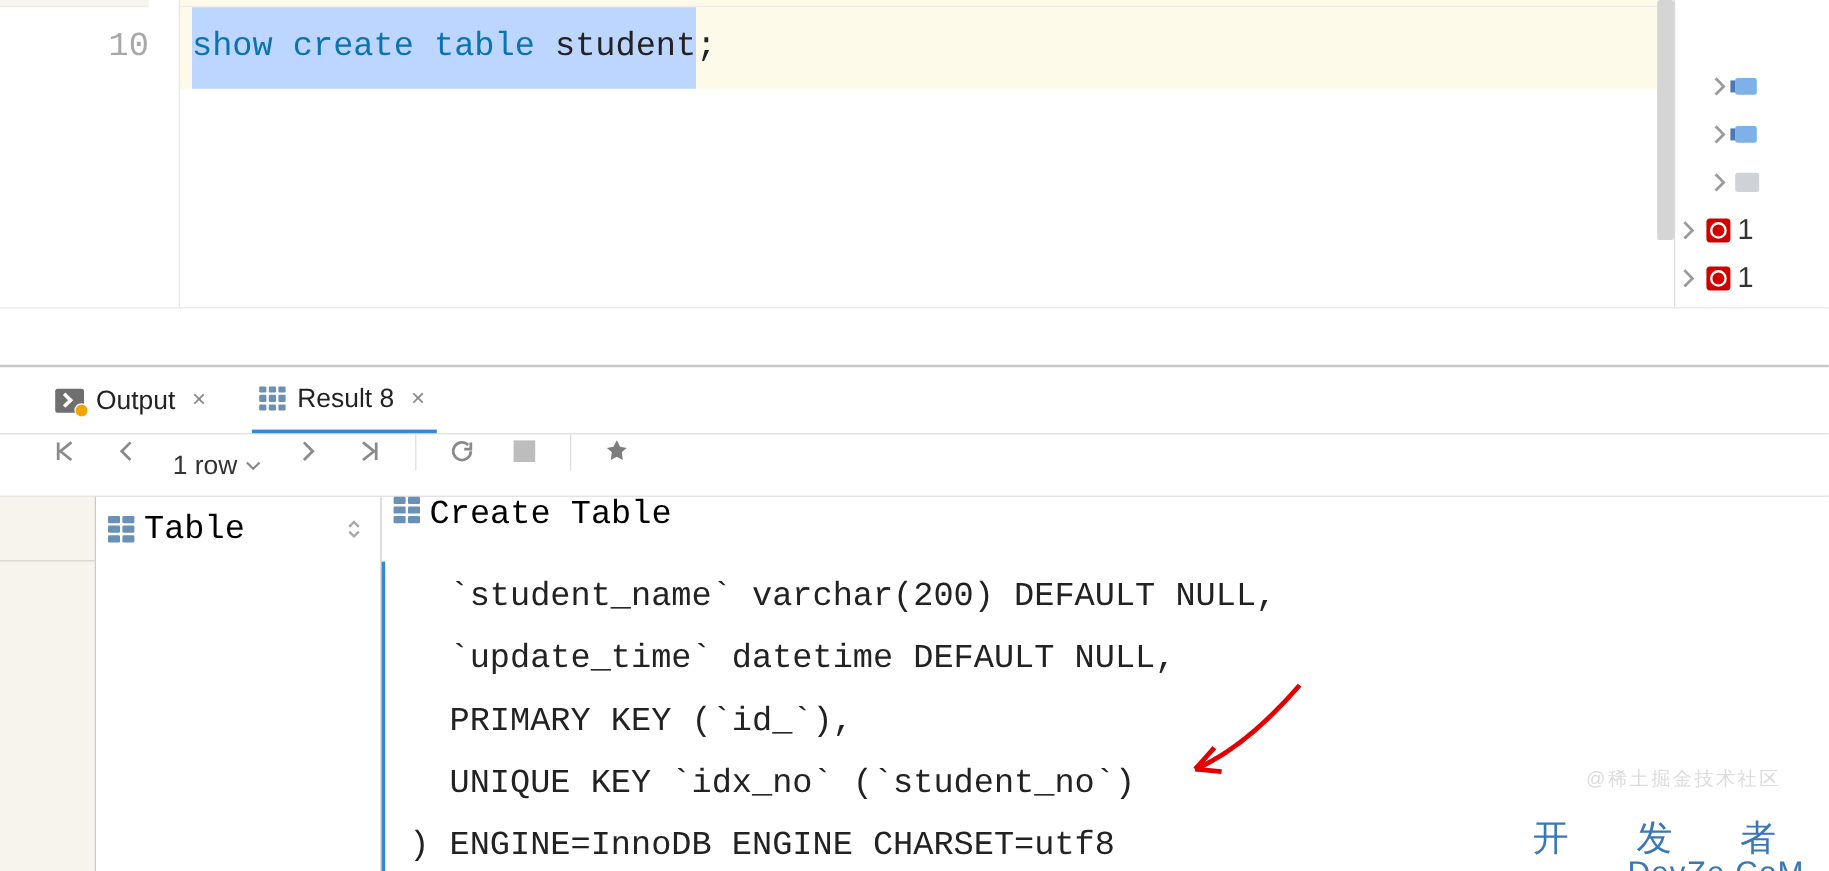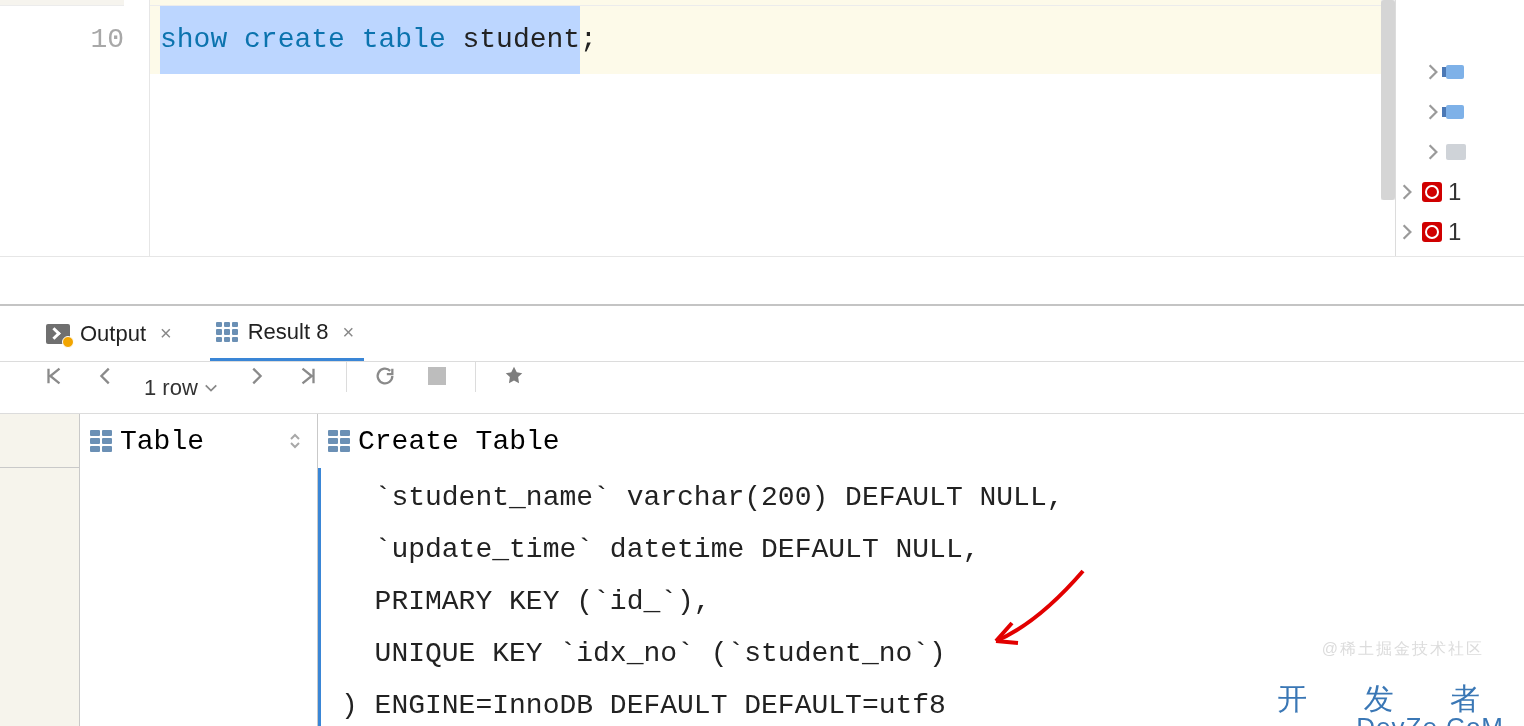--- a/index.html
+++ b/index.html
@@ -45,21 +45,21 @@
   .ico-grid span { background:#6b90b5; border-radius:1px; }
 
   .toolbar { display: flex; height: 52px; padding-left: 40px; gap: 24px; border-bottom: 1px solid #dcdcdc; }
   .tb-btn { color: #8a8a8a; display:flex; align-items:center; justify-content:center; width:28px; height:28px; }
   .tb-btn svg { width: 22px; height: 22px; }
   .row-count { font-family: -apple-system, Helvetica, Arial, sans-serif; font-size: 22px; color: #333; display:flex; align-items:center; gap:6px; }
   .tb-sep { width: 1px; height: 30px; background: #dcdcdc; }
   .square-stop { width: 18px; height: 18px; background: #bdbdbd; }
   .dt-corner { width: 80px; height: 54px; border-right: 1px solid #c9c9c9; border-bottom: 1px solid #c9c9c9; background: #f6f4ec; }
   .dt-h1 { width: 238px; border-right:1px solid #c9c9c9; height:54px; display:flex; align-items:center; padding-left:10px; gap:8px; font-size:28px; position:relative; }
-  .dt-h2 { flex:1; height:54px; display:flex; align-items:center; padding-left:10px; gap:8px; font-size:28px; }
+  .dt-h2 { flex:1; height:54px; display:flex; align-items:flex-start; padding-left:10px; gap:8px; font-size:28px; }
   .sort-hdl { position:absolute; right:14px; top:50%; transform:translateY(-50%); color:#a8a8a8; }
   .sort-hdl svg { width:16px; height:16px; display:block; }
   .col-ico { width:22px; height:22px; display:grid; grid-template-columns:1fr 1fr; grid-template-rows:1fr 1fr 1fr; gap:2px; }
   .col-ico span{ background:#6b90b5; border-radius:1px; }
 
   .dt-body { display:flex; }
   .cell-wrap { flex:1; position:relative; }
   .cell-content { border-left:3px solid #3a86d6; padding: 4px 0 4px 20px; font-size:28px; line-height:52px; color:#222; white-space:pre; }
 
   .annotation { position:absolute; color:#e20000; font-family: 'Microsoft YaHei','PingFang SC',Helvetica,Arial,sans-serif; font-weight:700; font-size:31px; }
@@ -238,21 +238,21 @@
       </div>
     </div>
     <div class="dt-body">
       <div style="width:80px; border-right:1px solid #c9c9c9; background:#f6f4ec;"></div>
       <div style="width:238px; border-right:1px solid #c9c9c9;"></div>
       <div class="cell-wrap">
         <div class="cell-content"><span>  `student_name` varchar(200) DEFAULT NULL,</span>
 <span>  `update_time` datetime DEFAULT NULL,</span>
 <span>  PRIMARY KEY (`id_`),</span>
 <span>  UNIQUE KEY `idx_no` (`student_no`)</span>
-<span>) ENGINE=InnoDB DEFAULT DEFAULT=utf8</span></div>
+<span>) ENGINE=InnoDB ENGINE CHARSET=utf8</span></div>
 
         <svg class="arrow-svg" style="left:660px; top:95px;" width="120" height="90" viewBox="0 0 120 90">
           <path d="M105 8 Q 60 60 18 78" fill="none" stroke="#e20000" stroke-width="4"></path>
           <path d="M18 78 L34 60 M18 78 L40 80" fill="none" stroke="#e20000" stroke-width="4"></path>
         </svg>
 
         <div class="watermark1">@稀土掘金技术社区</div>
         <div class="watermark2">
           <div class="line1">开 发 者</div>
           <div class="line2">DevZe.CoM</div>

